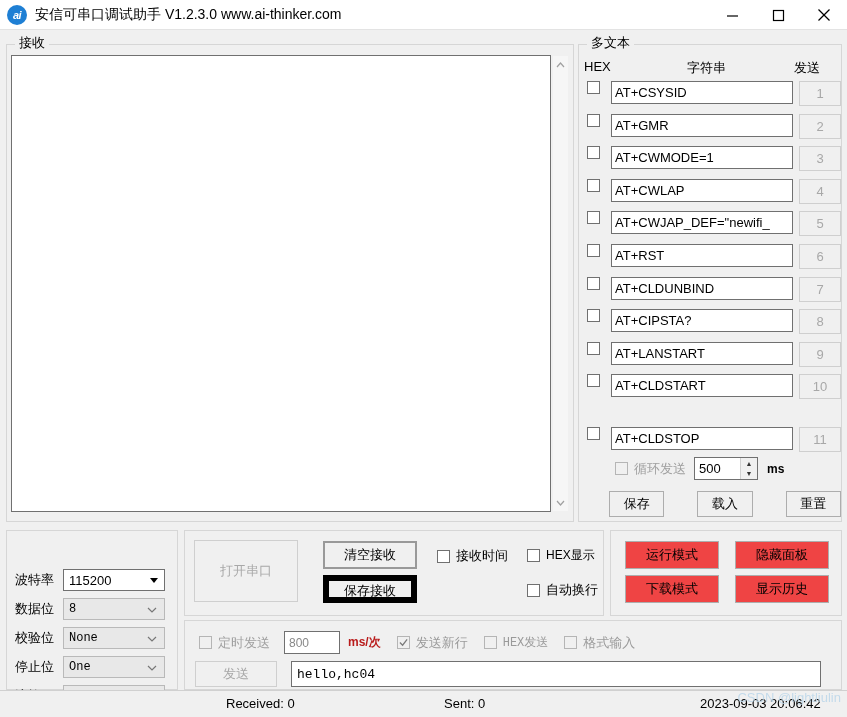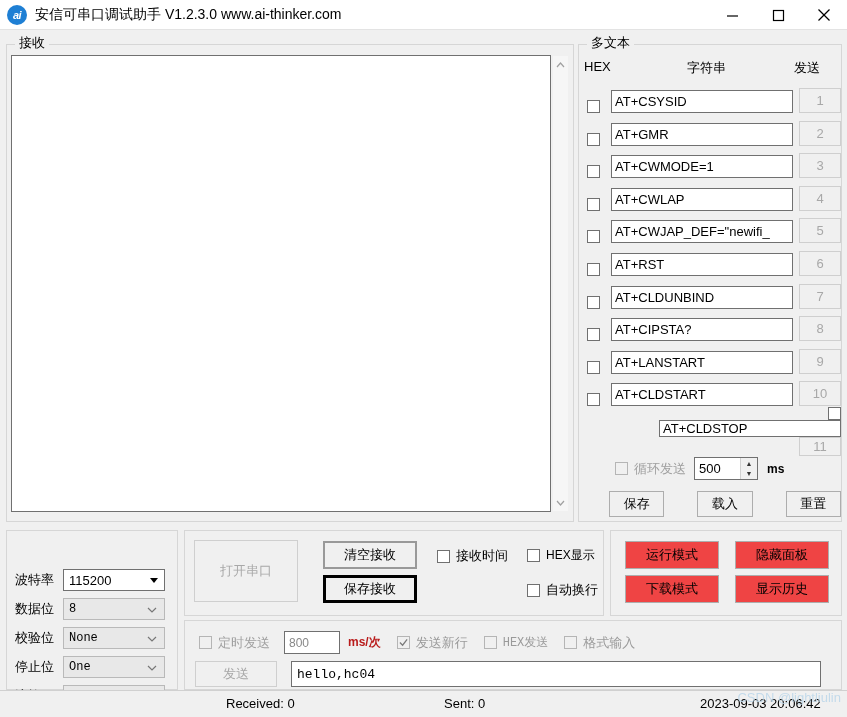--- a/index.html
+++ b/index.html
@@ -82,21 +82,21 @@
   #mt-headers {
     position: absolute; top: 14px; left: 0; width: 100%;
     height: 18px; font-size: 13px;
   }
   #mt-headers .h-hex { position: absolute; left: 5px; top: 0; }
   #mt-headers .h-str { position: absolute; left: 108px; top: 0; }
   #mt-headers .h-send { position: absolute; left: 215px; top: 0; }
 
   .mt-row {
     position: absolute; left: 0; width: 100%; height: 32px;
-    display: flex; align-items: flex-end;
+    display: flex; align-items: flex-start;
   }
   .mt-check {
     width: 13px; height: 13px; margin-left: 8px;
     border: 1px solid #707070; background: #fff; flex: none;
   }
   .mt-input {
     margin-left: 11px; width: 182px; height: 23px;
     border: 1px solid #707070; background: #fff;
     font-family: "Liberation Sans", sans-serif; font-size: 13px;
     padding: 0 3px; outline: none; color: #000;
@@ -185,21 +185,21 @@
     border: 1px solid #cfcfcf; background: #f0f0f0;
     color: #a8a8a8; font-size: 13px;
     font-family: "Liberation Sans", sans-serif;
   }
   .ctrl-btn {
     position: absolute; width: 94px; height: 28px;
     font-size: 13px; font-family: "Liberation Sans", sans-serif;
     background: #f0f0f0; color: #000;
   }
   #clear-recv-btn { left: 138px; top: 10px; border: 2px solid #999; }
-  #save-recv-btn  { left: 138px; top: 44px; border: 3px solid #000000; }
+  #save-recv-btn  { left: 138px; top: 44px; border: 6px solid #000000; }
   .ck {
     position: absolute; display: flex; align-items: center;
     font-size: 13px; color: #000;
   }
   .ck .box {
     width: 13px; height: 13px; border: 1px solid #707070;
     background: #fff; margin-right: 6px; flex: none;
     display: flex; align-items: center; justify-content: center;
   }
   #ck-recv-time { left: 252px; top: 16px; }
@@ -380,21 +380,21 @@
         <div class="mt-row" style="top: 296.8px;">
           <div class="mt-check"></div>
           <input class="mt-input" value="AT+LANSTART" style="">
           <button class="mt-sendbtn">9</button>
         </div>
         <div class="mt-row" style="top: 329.4px;">
           <div class="mt-check"></div>
           <input class="mt-input" value="AT+CLDSTART" style="">
           <button class="mt-sendbtn">10</button>
         </div>
-        <div class="mt-row" style="top: 362px; flex-direction: column;">
+        <div class="mt-row" style="top: 382px;">
           <div class="mt-check"></div>
           <input class="mt-input" value="AT+CLDSTOP" style="">
           <button class="mt-sendbtn">11</button>
         </div>
       </div>
 
     <div id="loop-row">
       <div id="loop-check"></div>
       <span id="loop-label">循环发送</span>
       <div id="loop-spin">

